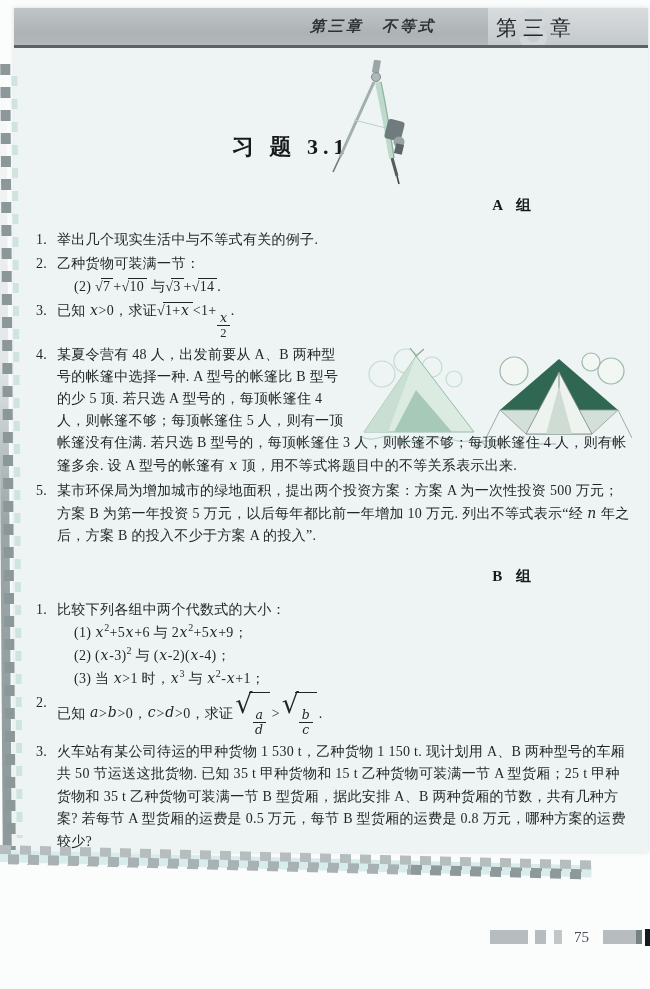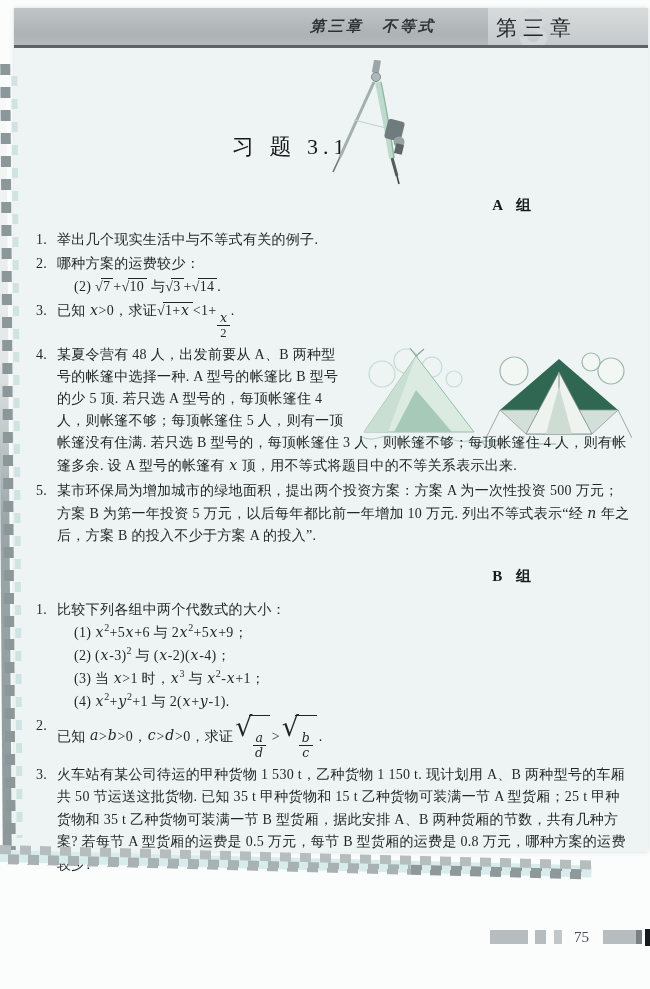--- a/index.html
+++ b/index.html
@@ -16,21 +16,21 @@
             display:flex;align-items:center;justify-content:flex-end}
   .hdr-left .run{font-style:italic;font-size:15px;letter-spacing:3px;color:#2d3235;margin-right:52px;font-weight:bold}
   .hdr-tab{width:160px;position:relative;background:linear-gradient(180deg,#d8dcdd,#c4c9cb);overflow:hidden}
   .big3{position:absolute;left:30px;top:-12px;font-family:"Liberation Sans",sans-serif;
         font-weight:bold;font-size:56px;color:#d2d7d9}
   .tabtxt{position:absolute;left:8px;top:6px;font-weight:normal;font-size:21px;letter-spacing:6px;color:#24282b}
 
   
   .content{padding:0 16px 0 22px;font-size:14px;letter-spacing:.3px}
   .titleRow{position:relative;margin:84px 0 0 196px;height:30px}
-  .titleRow h1{margin:0;font-size:22px;letter-spacing:5px;font-weight:normal;color:#17191b}
+  .titleRow h1{margin:0;font-size:22px;letter-spacing:5px;font-weight:bold;color:#17191b}
   .compass{position:absolute;left:70px;top:-72px}
   .grp{text-align:right;font-weight:bold;font-size:15px;letter-spacing:5px;margin-right:96px;color:#17191b}
   .grpA{margin-top:34px}
   .grpB{margin-top:20px}
   .exs{margin-top:13px}
   .ex{position:relative;padding-left:21px;line-height:23px;margin-top:1px}
   .ex .n{position:absolute;left:0;top:0}
   .ex .t{display:block}
   .sub{padding-left:17px}
   .tight{line-height:22px}
@@ -117,21 +117,21 @@
 
       <div class="exs">
 
         <div class="ex">
           <span class="n">1.</span>
           <span class="t">举出几个现实生活中与不等式有关的例子.</span>
         </div>
 
         <div class="ex">
           <span class="n">2.</span>
-          <span class="t">哪种方案的运费较少：</span>
+          <span class="t">乙种货物可装满一节：</span>
           <div class="sub">(2) <span class="rad">√<span class="vin">7</span></span>+<span class="rad">√<span class="vin">10</span></span> 与<span class="rad">√<span class="vin">3</span></span>+<span class="rad">√<span class="vin">14</span></span>.</div>
         </div>
 
         <div class="ex">
           <span class="n">3.</span>
           <span class="t">已知 <i class="v">x</i>&gt;0，求证<span class="rad">√<span class="vin">1+<i class="v">x</i></span></span>&lt;1+<span class="frac">
                 <span class="fn"><i class="v">x</i></span>
                 <span class="fd">2</span>
               </span>.</span>
         </div>
@@ -181,21 +181,20 @@
       <div class="grp grpB">B 组</div>
 
       <div class="exs" style="margin-top:12px">
 
         <div class="ex">
           <span class="n">1.</span>
           <span class="t">比较下列各组中两个代数式的大小：</span>
           <div class="sub">(1) <i class="v">x</i><sup>2</sup>+5<i class="v">x</i>+6 与 2<i class="v">x</i><sup>2</sup>+5<i class="v">x</i>+9；</div>
           <div class="sub">(2) (<i class="v">x</i>-3)<sup>2</sup> 与 (<i class="v">x</i>-2)(<i class="v">x</i>-4)；</div>
           <div class="sub">(3) 当 <i class="v">x</i>&gt;1 时，<i class="v">x</i><sup>3</sup> 与 <i class="v">x</i><sup>2</sup>-<i class="v">x</i>+1；</div>
-          <div class="sub">(4) <i class="v">x</i><sup>2</sup>+<i class="v">y</i><sup>2</sup>+1 与 2(<i class="v">x</i>+<i class="v">y</i>-1).</div>
         </div>
 
         <div class="ex">
           <span class="n">2.</span>
           <span class="t">已知 <i class="v">a</i>&gt;<i class="v">b</i>&gt;0，<i class="v">c</i>&gt;<i class="v">d</i>&gt;0，求证<span class="rad2">
                 <span class="sg">√</span>
                 <span class="vin2"><span class="frac">
                     <span class="fn"><i class="v">a</i></span>
                     <span class="fd"><i class="v">d</i></span>
                   </span></span>

